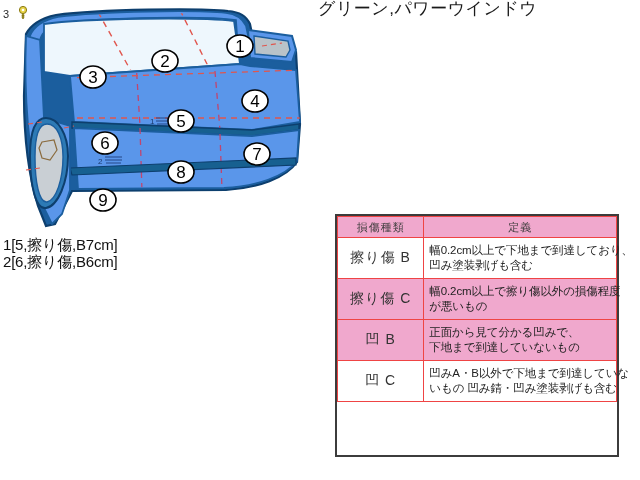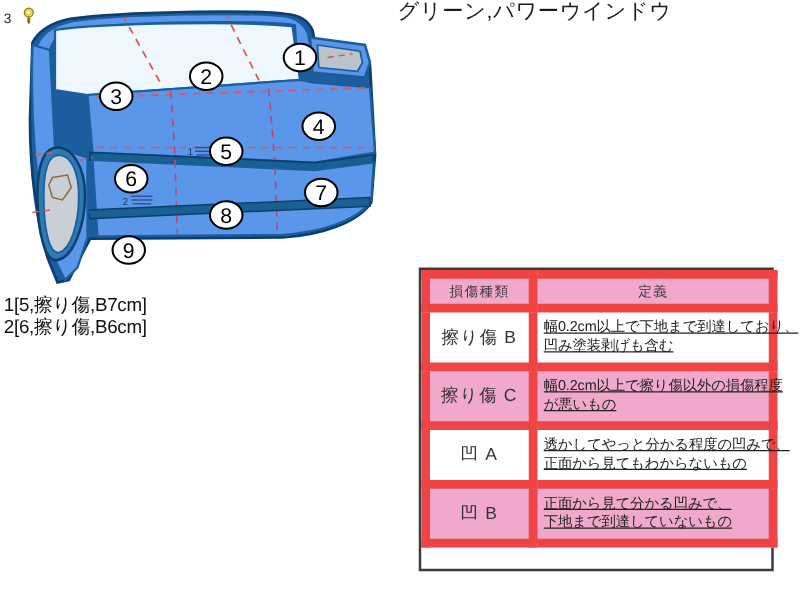--- a/index.html
+++ b/index.html
@@ -71,21 +71,21 @@
     position: absolute;
     left: 337px;
     top: 216px;
     width: 280px;
     border-collapse: collapse;
     table-layout: fixed;
     font-size: 11px;
     background: #ffffff;
   }
   #definition-table td, #definition-table th {
-    border: 7px solid #ef4444;
+    border: 1px solid #ef4444;
     padding: 0;
     vertical-align: middle;
   }
   #definition-table .col-kind { width: 86px; }
   #definition-table .col-def  { width: 192px; }
 
   #definition-table thead th {
     background: #f0a8cd;
     text-align: center;
     height: 20px;
@@ -105,21 +105,21 @@
     padding: 4px 2px;
   }
   #definition-table td.cell-def {
     text-align: left;
     font-size: 11.5px;
     line-height: 15px;
     color: #222222;
     padding: 5px 4px 5px 5px;
     letter-spacing: -0.1px;
   }
-  #definition-table td.cell-def .def-line { display: block; white-space: nowrap; text-decoration: underline; }
+  #definition-table td.cell-def .def-line { display: block; white-space: nowrap; }
 
   
   #table-frame {
     position: absolute;
     left: 335px;
     top: 214px;
     width: 284px;
     height: 243px;
     border: 2px solid #3c3c3c;
     box-sizing: border-box;
@@ -285,28 +285,28 @@
         <span class="def-line">凹み塗装剥げも含む</span>
       </td>
     </tr>
     <tr class="row-pink">
       <td class="cell-kind">擦り傷  C</td>
       <td class="cell-def">
         <span class="def-line">幅0.2cm以上で擦り傷以外の損傷程度</span>
         <span class="def-line">が悪いもの</span>
       </td>
     </tr>
-    <tr class="row-white">
-      <td class="cell-kind">凹  A</td>
-      <td class="cell-def">
-        <span class="def-line">透かしてやっと分かる程度の凹みで、</span>
-        <span class="def-line">正面から見てもわからないもの</span>
-      </td>
-    </tr>
     <tr class="row-pink">
       <td class="cell-kind">凹  B</td>
       <td class="cell-def">
         <span class="def-line">正面から見て分かる凹みで、</span>
         <span class="def-line">下地まで到達していないもの</span>
       </td>
     </tr>
+    <tr class="row-white">
+      <td class="cell-kind">凹  C</td>
+      <td class="cell-def">
+        <span class="def-line">凹みA・B以外で下地まで到達していな</span>
+        <span class="def-line">いもの  凹み錆・凹み塗装剥げも含む</span>
+      </td>
+    </tr>
   </tbody>
 </table>
 
 </body></html>

